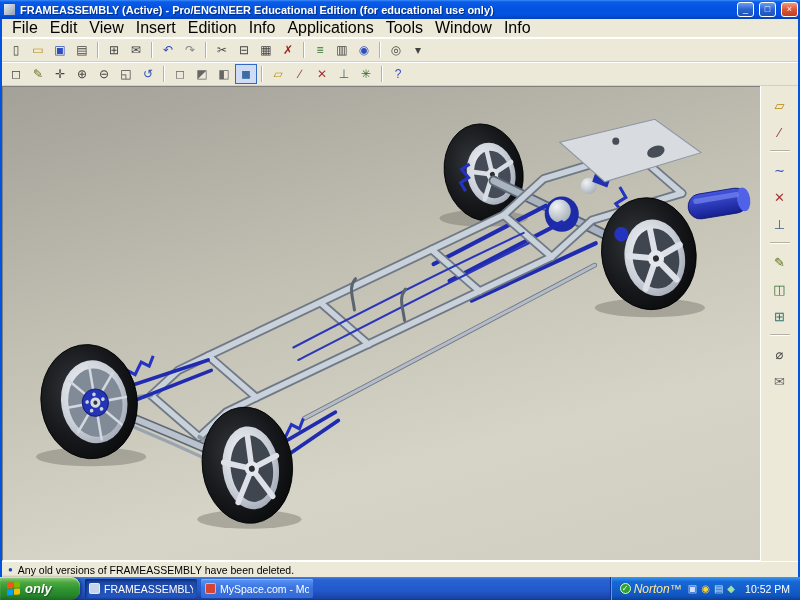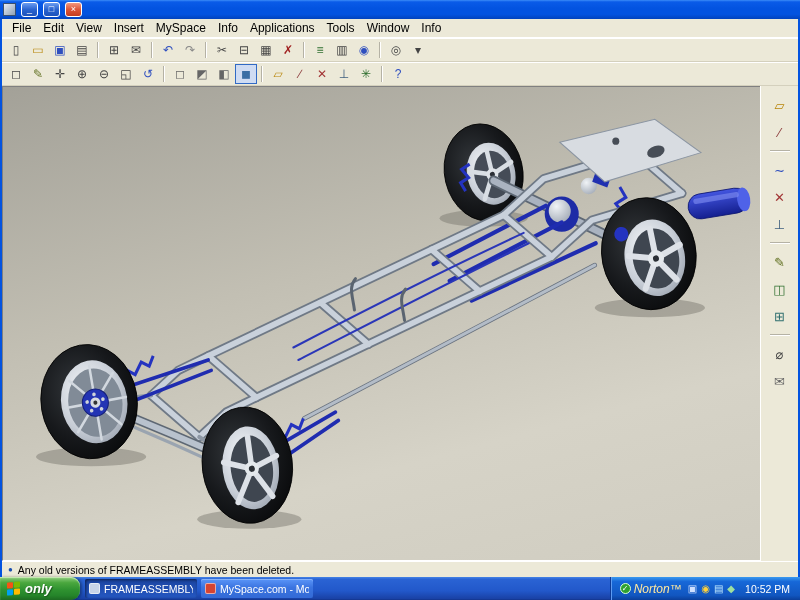--- a/index.html
+++ b/index.html
@@ -13,21 +13,21 @@
   .title-text{color:#fff;font-weight:bold;font-size:11px;flex:1;white-space:nowrap;overflow:hidden;text-shadow:1px 1px 1px #00287a;}
   .win-btn{width:17px;height:15px;border-radius:3px;font-size:9px;line-height:1;color:#fff;display:flex;align-items:center;justify-content:center;
     border:1px solid #fff;margin-left:1px;flex:none;}
   .win-btn.min,.win-btn.max{background:linear-gradient(180deg,#6a9cf2,#2a64cf 50%,#1d52bb);}
   .win-btn.close{background:linear-gradient(180deg,#f2987f,#dd5638 50%,#c33d20);}
 
   
   .client{flex:1;display:flex;flex-direction:column;border-left:2px solid #0353e0;border-right:2px solid #0353e0;min-height:0;background:#ECE9D8;}
 
   .menubar{height:19px;display:flex;align-items:center;padding-left:4px;border-bottom:1px solid #fff;flex:none;}
-  .menu-item{font-size:12px;padding:1px 6px;color:#000;cursor:default;}
+  .menu-item{font-size:16px;padding:1px 6px;color:#000;cursor:default;}
 
   .toolbar{height:24px;display:flex;align-items:center;padding-left:3px;border-top:1px solid #fff;border-bottom:1px solid #d4d0bd;flex:none;}
   .tb-item{width:22px;height:20px;display:flex;align-items:center;justify-content:center;border:1px solid transparent;cursor:default;flex:none;}
   .tb-item .glyph{font-size:12px;line-height:1;}
   .tb-item.active{background:#cfdcf3;border:1px solid #316ac5;}
   .toolbar .tb-sep{width:2px;height:16px;border-left:1px solid #b5b2a5;border-right:1px solid #fff;margin:0 4px;flex:none;}
 
   .main{flex:1;display:flex;min-height:0;}
   .canvas{flex:1;position:relative;border-top:1px solid #808080;border-left:1px solid #808080;border-bottom:1px solid #fff;
     background:linear-gradient(165deg,#a3a198 0%,#c2bfb3 40%,#d6d3c7 72%,#d0cdc1 100%);overflow:hidden;}
@@ -73,38 +73,39 @@
   .tray-ic{font-size:10px;line-height:1;}
   .clock{margin-left:4px;}
 </style>
 </head>
 <body>
 
 <div class="screen">
 
   <div class="titlebar">
     <span class="app-ico"></span>
+    <span class="title-text">FRAMEASSEMBLY (Active) - Pro/ENGINEER Educational Edition (for educational use only)</span>
     <span class="win-btn min">_</span>
     <span class="win-btn max">□</span>
     <span class="win-btn close">×</span>
   </div>
 
   <div class="client">
 
     <div class="menubar">
 
         <span class="menu-item">File</span>
 
         <span class="menu-item">Edit</span>
 
         <span class="menu-item">View</span>
 
         <span class="menu-item">Insert</span>
 
-        <span class="menu-item">MySpace</span>
+        <span class="menu-item">Edition</span>
 
         <span class="menu-item">Info</span>
 
         <span class="menu-item">Applications</span>
 
         <span class="menu-item">Tools</span>
 
         <span class="menu-item">Window</span>
 
         <span class="menu-item">Info</span>

